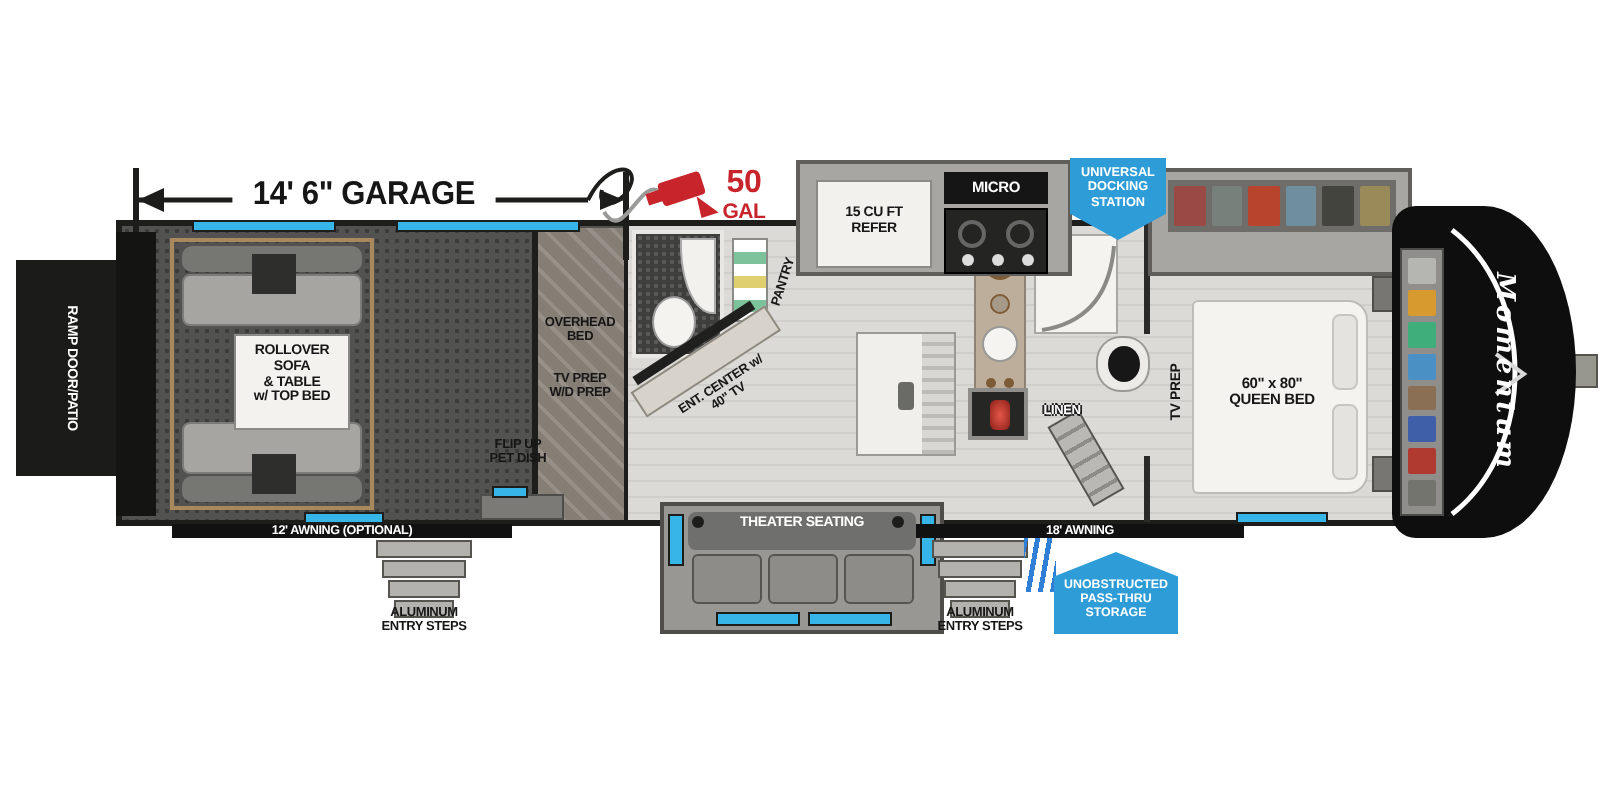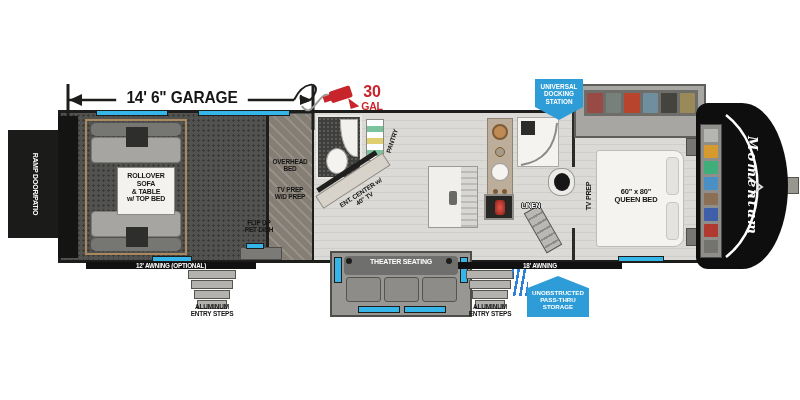--- a/index.html
+++ b/index.html
@@ -69,21 +69,21 @@
     <line x1="255" y1="10" x2="255" y2="54" stroke="#1d1d1b" stroke-width="3"></line>
     <path d="M244,30 C254,46 262,12 272,20" stroke="#9a9a98" stroke-width="2" fill="none" data-name="fuel-hose-icon"></path>
     <g data-name="fuel-nozzle-icon" transform="rotate(-18 284 19)">
       <rect x="272" y="12" width="22" height="12" rx="2" fill="#c8242b"></rect>
       <rect x="265" y="15" width="9" height="6" fill="#c8242b"></rect>
       <path d="M289,24 l8,11 h-9 z" fill="#c8242b"></path>
     </g>
   </svg>
   <div class="a lbl" data-name="garage-dimension-label" style="left:112px;top:88px;width:140px;background:#fff;font-size:16.5px;font-weight:900;transform:scaleX(.94);z-index:6;">14' 6" GARAGE</div>
   <div class="a" data-name="fuel-capacity-label" style="left:355px;top:83px;width:34px;text-align:center;z-index:6;">
-    <div class="lbl" data-name="fuel-amount" style="font-size:16px;font-weight:900;color:#c8242b;">30</div>
+    <div class="lbl" data-name="fuel-amount" style="font-size:16px;font-weight:900;color:#c8242b;">50</div>
     <div class="lbl" data-name="fuel-unit" style="font-size:10.5px;font-weight:900;color:#c8242b;">GAL</div>
   </div>
 
   <div class="a hatch" data-name="overhead-bed-room" style="left:266px;top:114px;width:48px;height:146px;border-left:3px solid #1d1d1b;border-right:2px solid #1d1d1b;z-index:2;"></div>
   <div class="a lbl" data-name="overhead-bed-label" style="left:264px;top:158px;width:52px;font-size:6.5px;z-index:6;">OVERHEAD
 BED</div>
   <div class="a lbl" data-name="tv-wd-prep-label" style="left:264px;top:186px;width:52px;font-size:6.5px;z-index:6;">TV PREP
 W/D PREP</div>
 
   <div class="a" data-name="half-bath" style="left:316px;top:115px;width:46px;height:64px;background-color:#3e3e3c;background-image:radial-gradient(#5a5a58 1px,transparent 1.2px);background-size:4px 4px;border:2px solid #e8e7e3;z-index:2;">
@@ -95,20 +95,32 @@
               background:linear-gradient(#fff 0 6px,#7cc29a 6px 12px,#fff 12px 18px,#e0cf6e 18px 24px,#fff 24px 30px,#7cc29a 30px 36px,#fff 36px 42px);"></div>
   <div class="a lbl" data-name="pantry-label" style="left:392px;top:141px;font-size:6.5px;transform:translate(-50%,-50%) rotate(-72deg);white-space:nowrap;z-index:6;">PANTRY</div>
 
   <div class="a" data-name="entertainment-center" style="left:314px;top:160px;width:86px;height:54px;transform:rotate(-33deg);z-index:3;">
     <div class="a" data-name="tv-icon" style="left:8px;top:6px;width:70px;height:5px;background:#1f1f1d;"></div>
     <div class="a" data-name="ent-center-counter" style="left:3px;top:12px;width:80px;height:15px;background:#d8d3ca;border:1px solid #8f8a80;"></div>
     <div class="a lbl" data-name="ent-center-label" style="left:0;top:30px;width:86px;font-size:6.5px;">ENT. CENTER w/
 40" TV</div>
   </div>
 
+  <div class="a" data-name="kitchen-slide" style="left:398px;top:80px;width:138px;height:58px;background:#a7a6a2;border:2px solid #5f5e5b;z-index:3;">
+    <div class="a lbl" data-name="refrigerator" style="left:8px;top:8px;width:58px;height:44px;background:#f2f1ed;border:1px solid #8a8a86;font-size:7px;padding-top:12px;">15 CU FT
+REFER</div>
+    <div class="a lbl white" data-name="microwave" style="left:72px;top:4px;width:52px;height:16px;background:#151515;font-size:7.5px;line-height:16px;">MICRO</div>
+    <div class="a" data-name="stove-icon" style="left:72px;top:22px;width:52px;height:33px;background:#242422;border:1px solid #000;">
+      <div class="a" style="left:6px;top:5px;width:14px;height:14px;border:2px solid #666;border-radius:50%;"></div>
+      <div class="a" style="left:30px;top:5px;width:14px;height:14px;border:2px solid #666;border-radius:50%;"></div>
+      <div class="a" style="left:8px;bottom:3px;width:6px;height:6px;background:#ddd;border-radius:50%;"></div>
+      <div class="a" style="left:23px;bottom:3px;width:6px;height:6px;background:#ddd;border-radius:50%;"></div>
+      <div class="a" style="left:38px;bottom:3px;width:6px;height:6px;background:#ddd;border-radius:50%;"></div>
+    </div>
+  </div>
 
   <div class="a" data-name="kitchen-island" style="left:428px;top:166px;width:50px;height:62px;background:#f0efec;border:1px solid #9a9a96;z-index:2;">
     <div class="a" style="right:0;top:0;width:16px;height:100%;background:repeating-linear-gradient(180deg,#d8d7d3 0 4px,#bcbbb7 4px 6px);"></div>
     <div class="a" data-name="sink-icon" style="left:20px;top:24px;width:8px;height:14px;background:#6a6a66;border-radius:2px;"></div>
   </div>
 
   <div class="a" data-name="kitchen-counter" style="left:487px;top:118px;width:26px;height:92px;background:#bcae9a;border:1px solid #8c8276;z-index:2;">
     <div class="a" style="left:4px;top:5px;width:16px;height:16px;background:#c08a54;border:2px solid #7d5b36;border-radius:50%;"></div>
     <div class="a" style="left:7px;top:28px;width:10px;height:10px;background:#a79a88;border:1px solid #7d5b36;border-radius:50%;"></div>
     <div class="a" data-name="sink-icon" style="left:3px;top:44px;width:18px;height:18px;background:#f5f4f0;border:1px solid #999;border-radius:50%;"></div>

